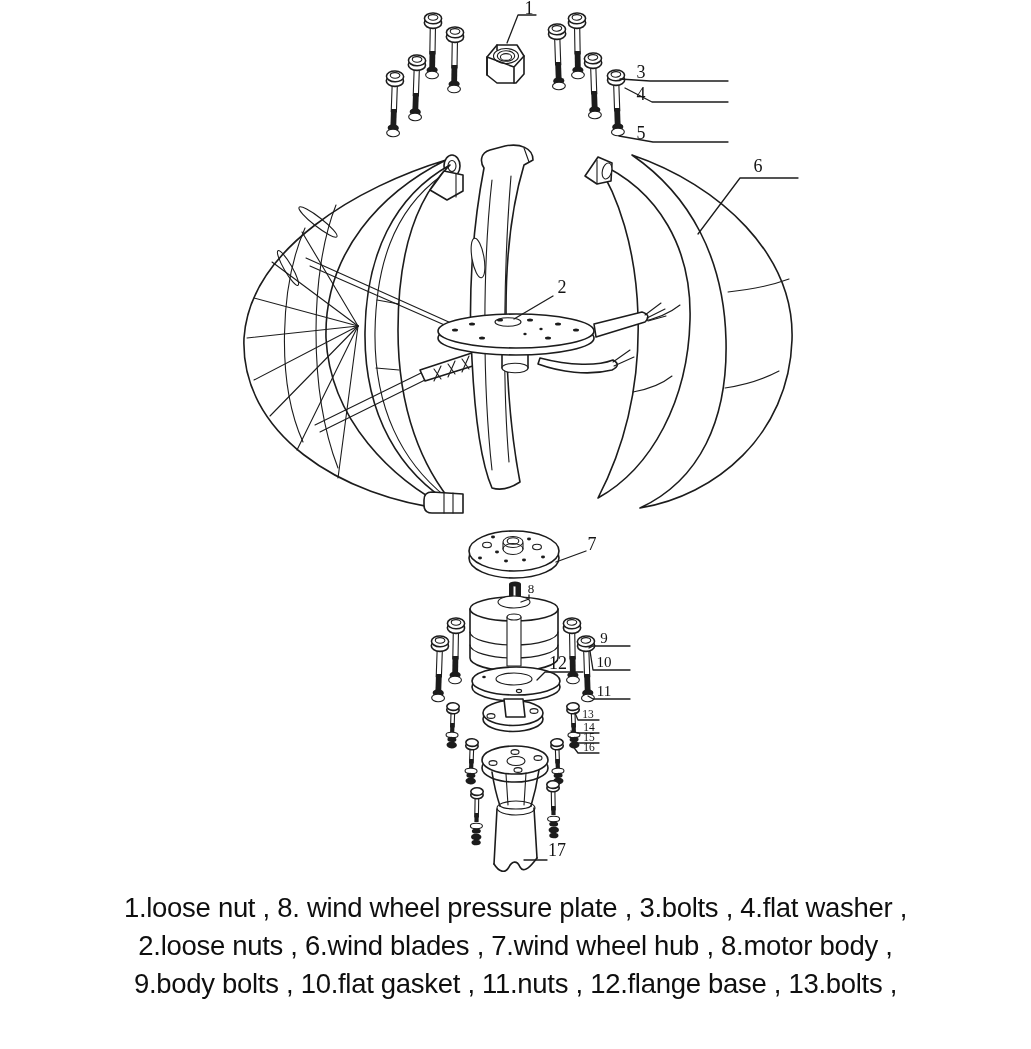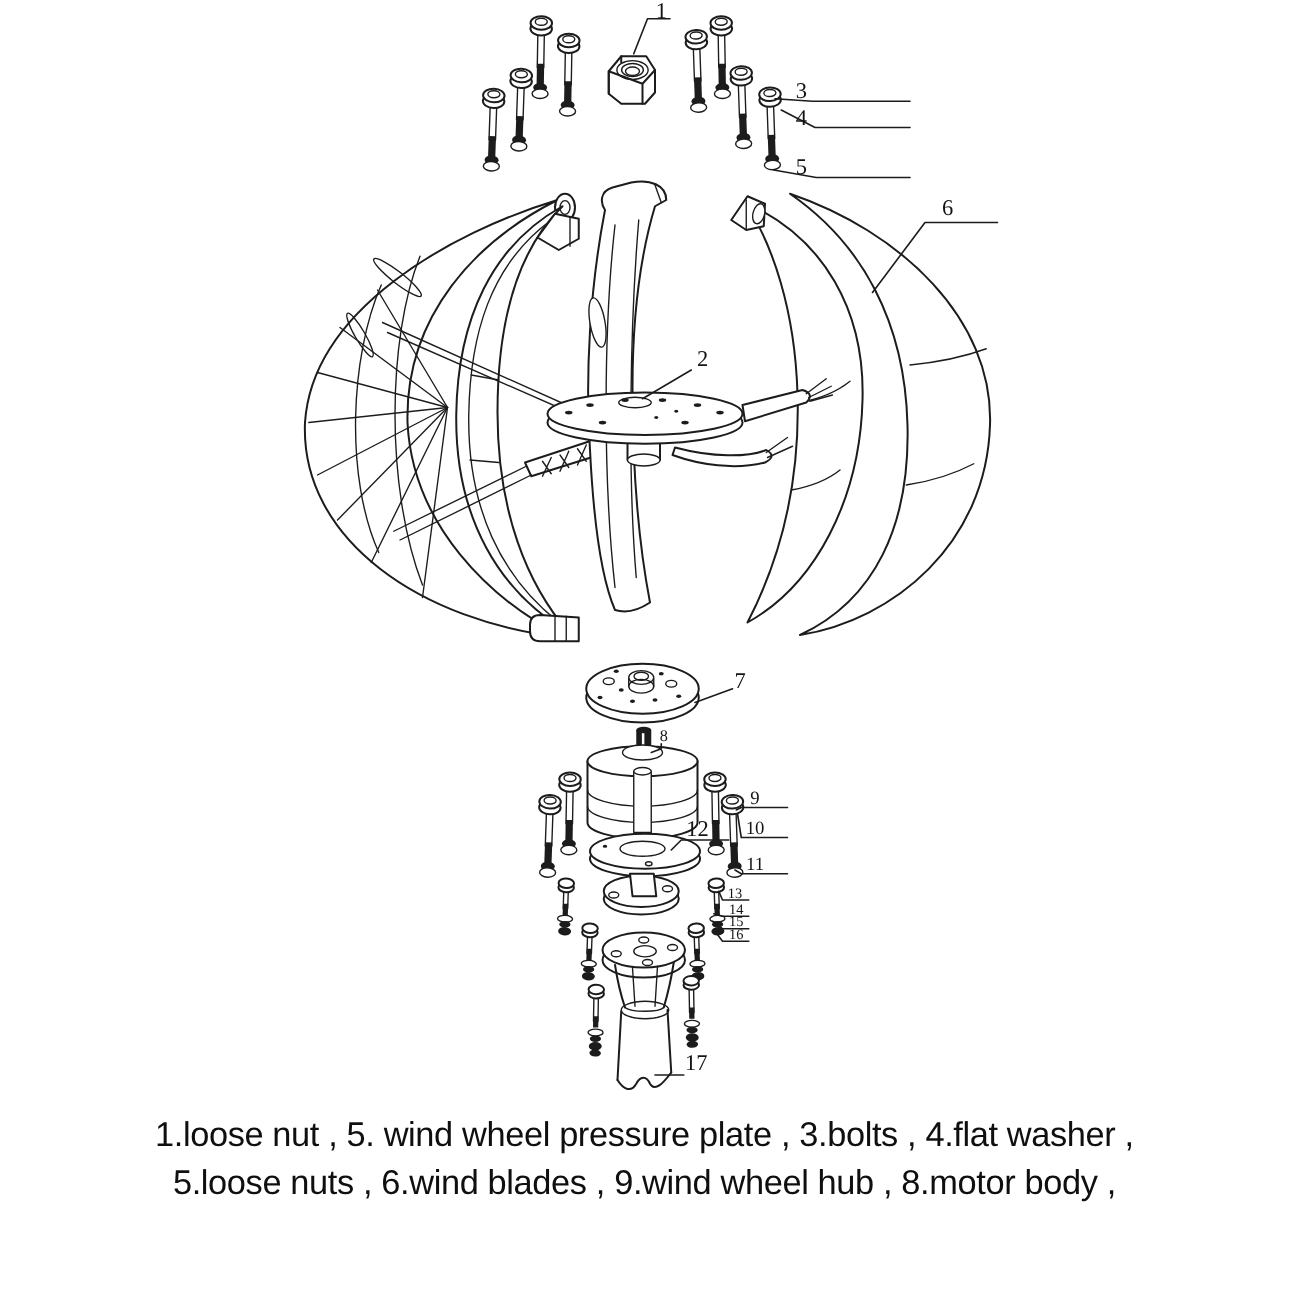--- a/index.html
+++ b/index.html
@@ -300,17 +300,18 @@
     <text class="callout cl-lg" x="558" y="669" text-anchor="middle">12</text>
     <text class="callout cl-sm" x="588" y="718" text-anchor="middle">13</text>
     <text class="callout cl-sm" x="589" y="731" text-anchor="middle">14</text>
     <text class="callout cl-sm" x="589" y="741" text-anchor="middle">15</text>
     <text class="callout cl-sm" x="589" y="751" text-anchor="middle">16</text>
     <text class="callout cl-lg" x="557" y="856" text-anchor="middle">17</text>
   </g>
 </svg>
 
 <div class="caption">
-  <div>1.loose nut , 5. wind wheel pressure plate , 3.bolts , 4.flat washer ,</div>
-  <div>5.loose nuts , 6.wind blades , 9.wind wheel hub , 8.motor body ,</div>
+  <div>1.loose nut , 8. wind wheel pressure plate , 3.bolts , 4.flat washer ,</div>
+  <div>2.loose nuts , 6.wind blades , 7.wind wheel hub , 8.motor body ,</div>
+  <div>9.body bolts , 10.flat gasket , 11.nuts , 12.flange base , 13.bolts ,</div>
 </div>
 
 </div>
 
 </body></html>

